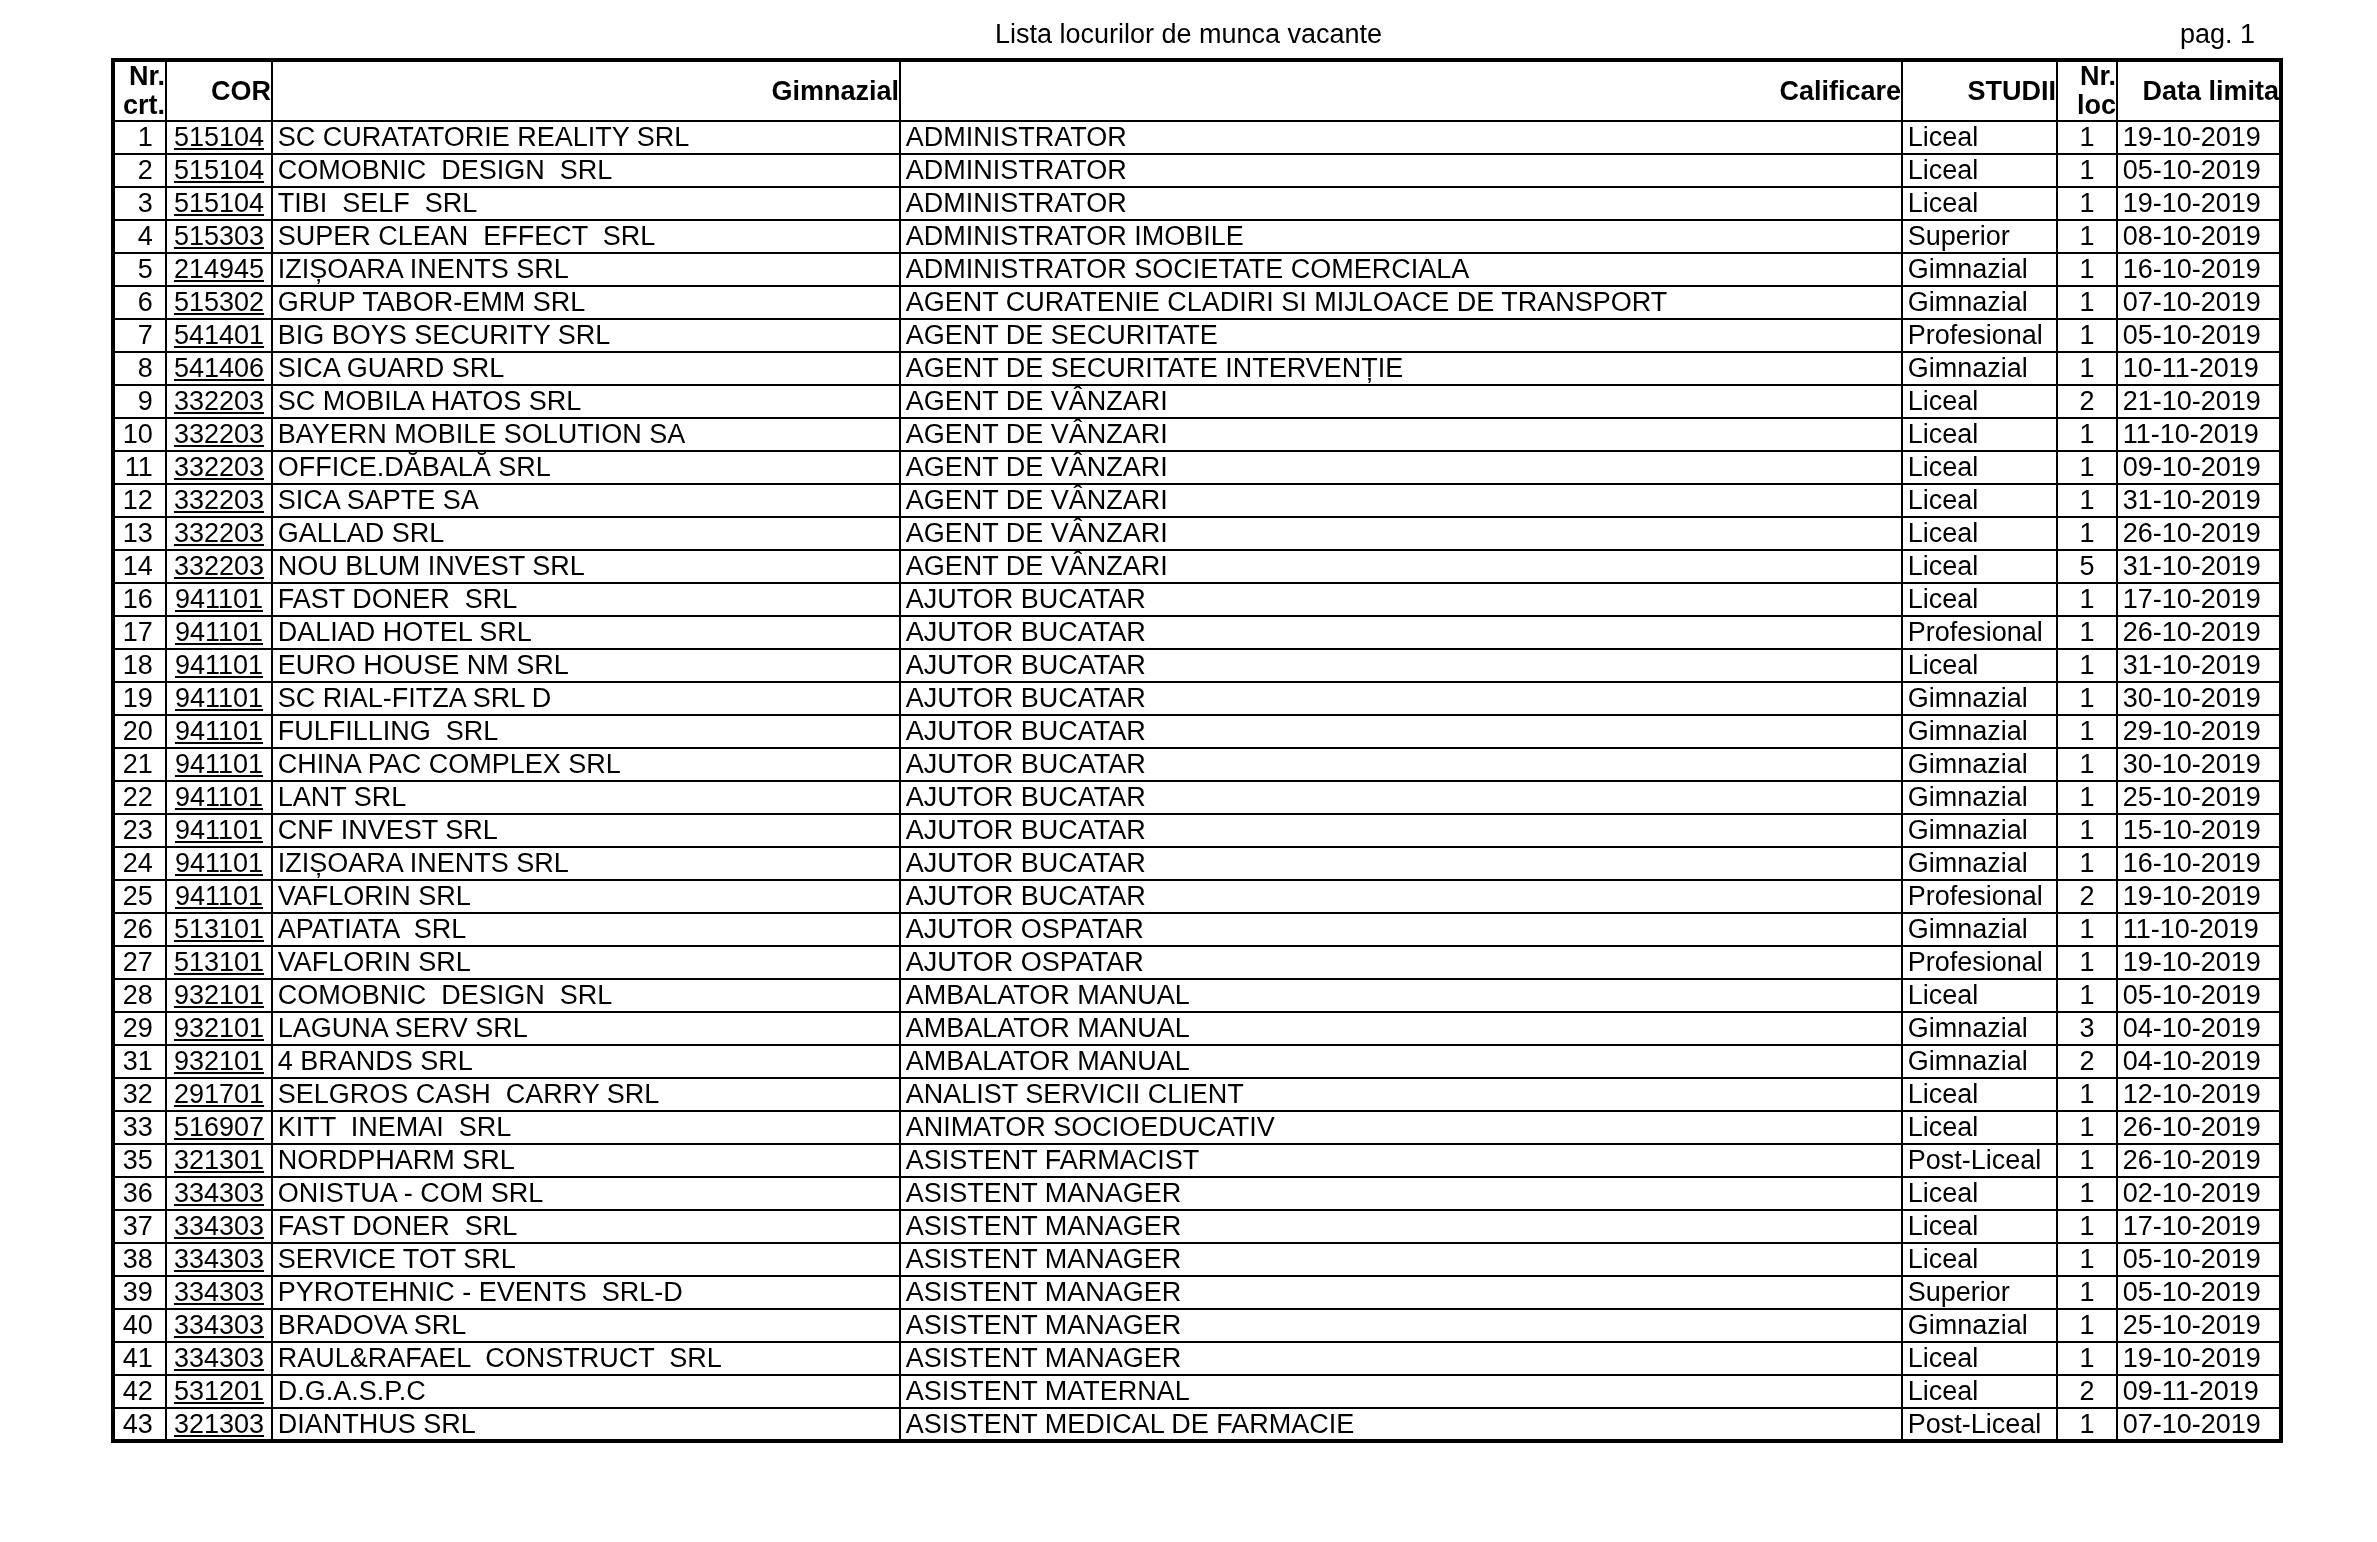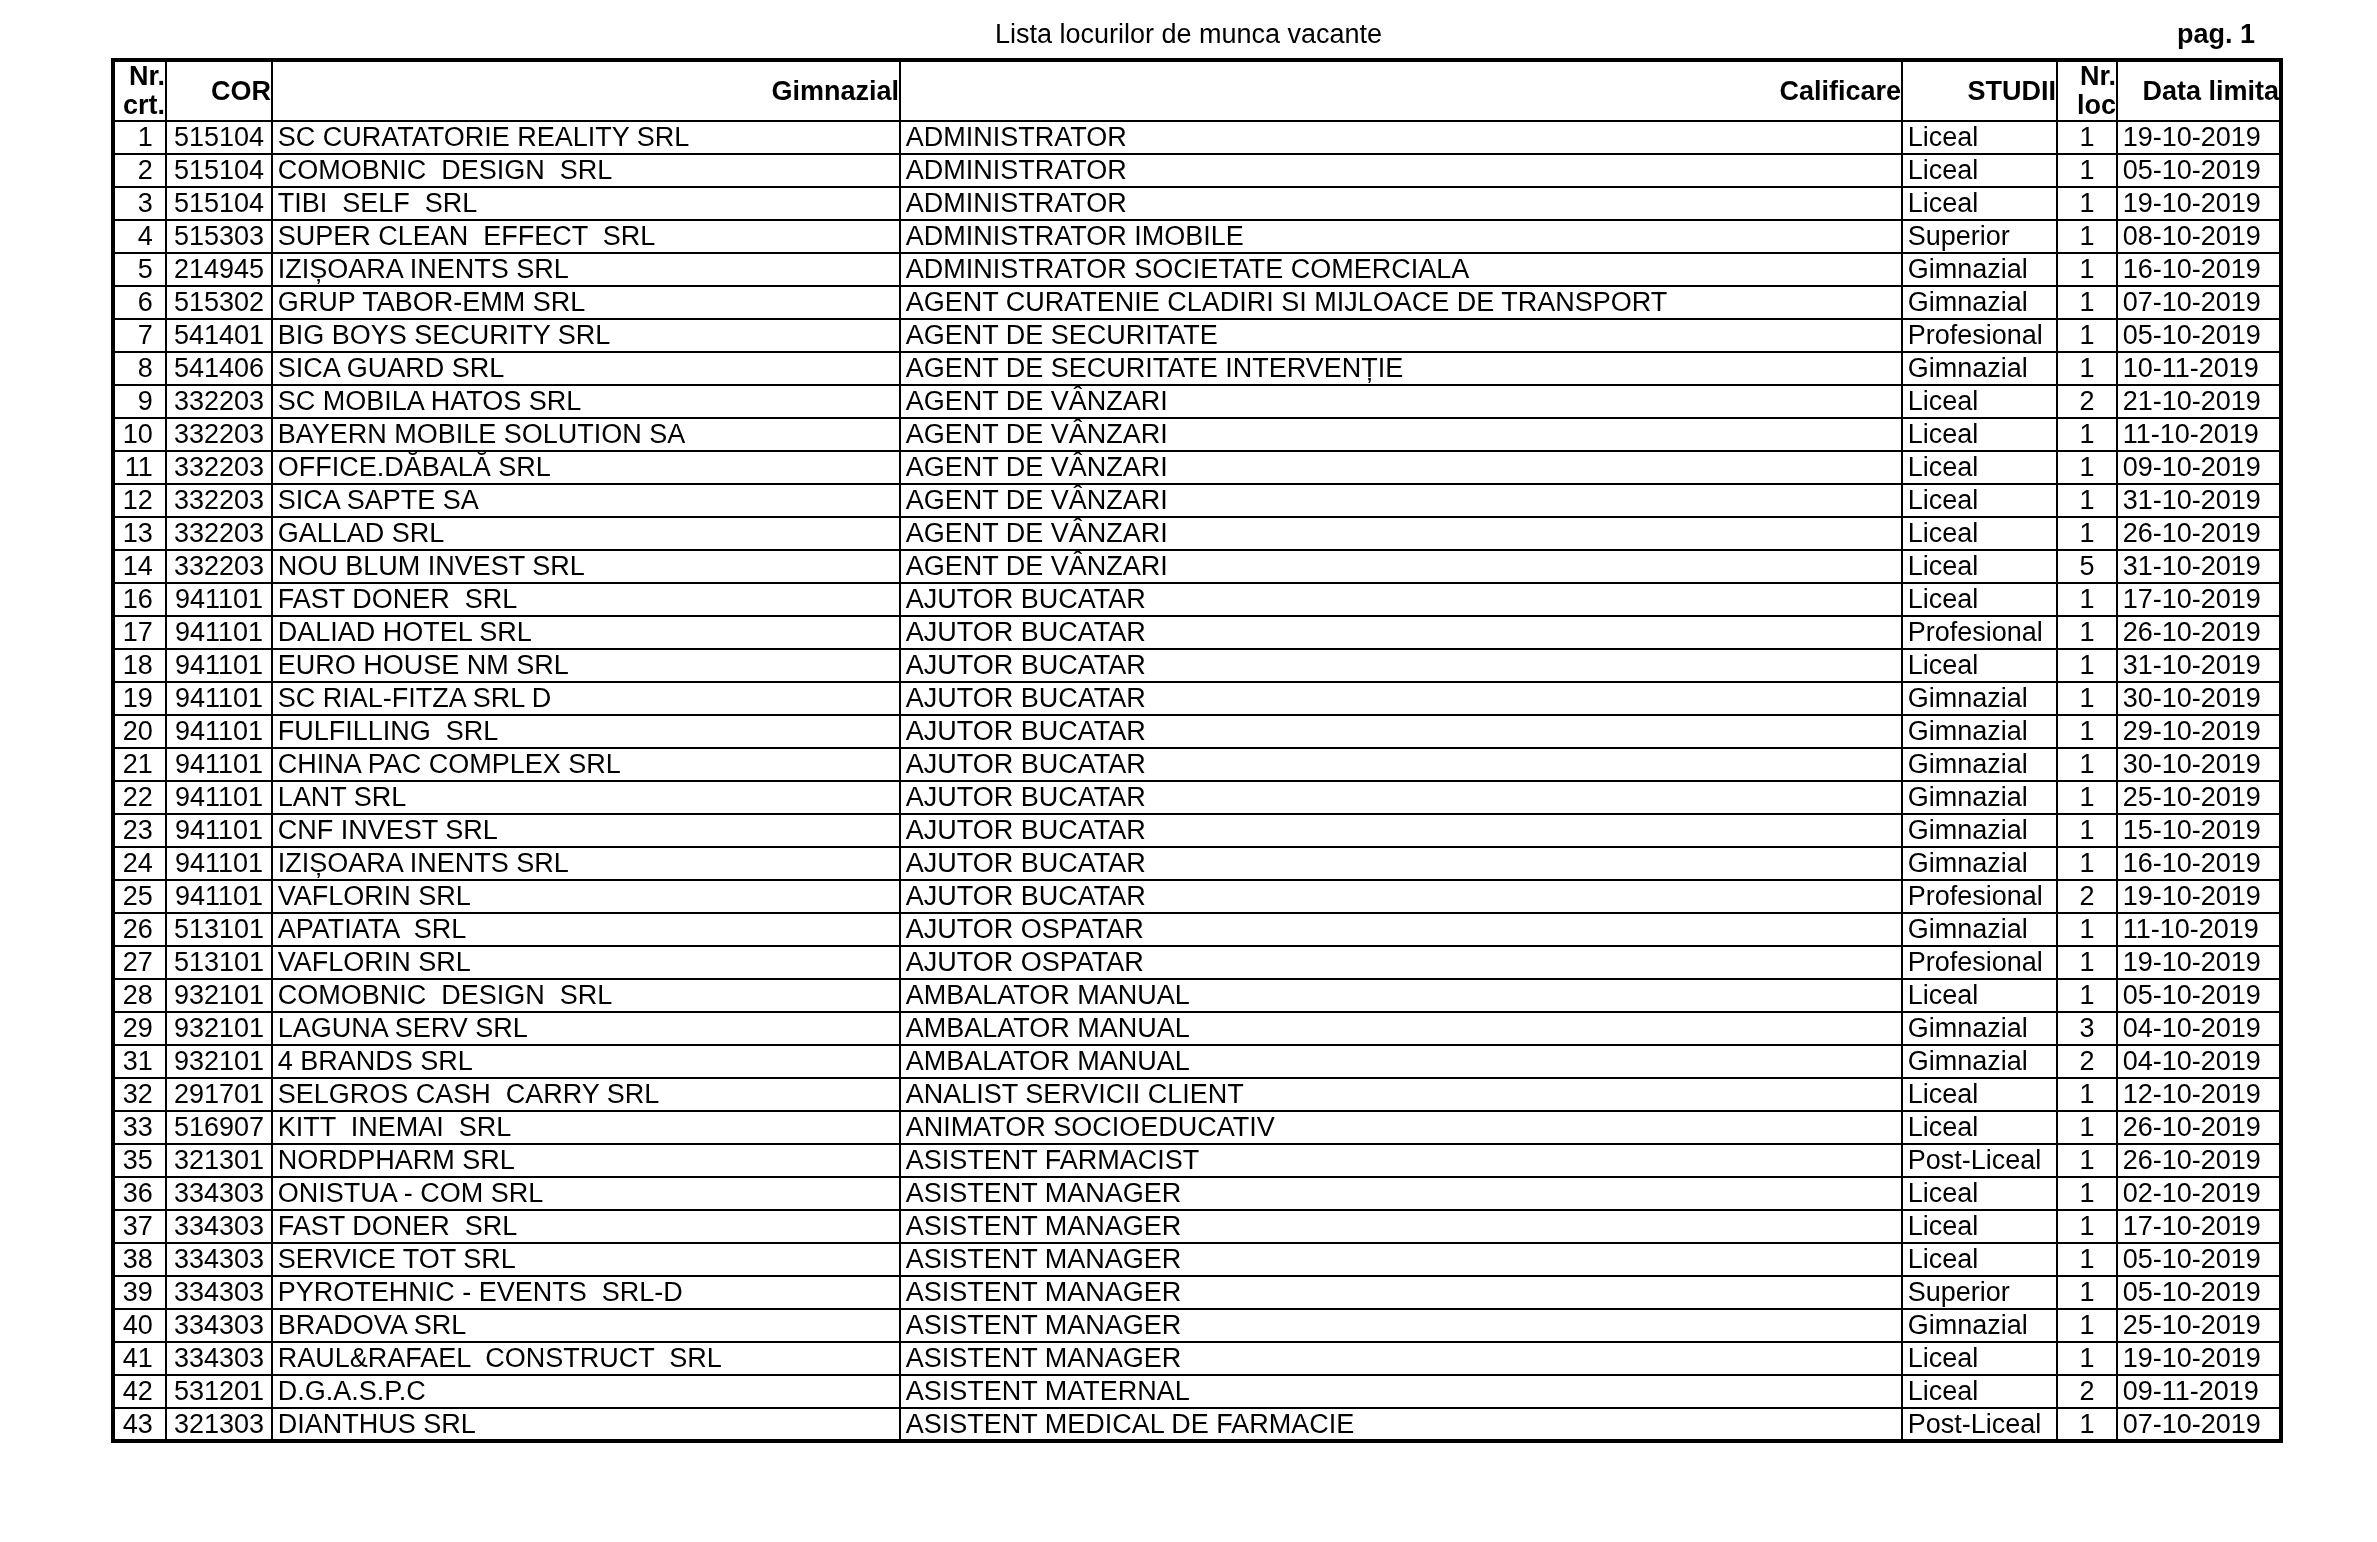--- a/index.html
+++ b/index.html
@@ -29,21 +29,21 @@
     line-height: 38px;
     font-weight: 400;
     white-space: pre;
   }
   .page-num {
     position: absolute;
     top: 0;
     right: 122px;
     font-size: 27px;
     line-height: 38px;
-    font-weight: 700;
+    font-weight: 400;
     white-space: pre;
   }
   table.vac {
     position: absolute;
     left: 111px;
     top: 43px;
     width: 2169px;
     border-collapse: collapse;
     table-layout: fixed;
     border: 4.1px solid #000000;
@@ -64,21 +64,21 @@
   }
   tbody tr { height: 33px; }
   tbody td {
     font-size: 27px;
     line-height: 1;
     vertical-align: middle;
     white-space: pre;
     padding: 0 0 0 4.7px;
   }
   td.c-nr  { text-align: right; padding: 0 12.2px 0 0; }
-  td.c-cor { text-align: center; padding: 0; }
+  td.c-cor { text-align: center; padding: 0; text-decoration: underline; }
   td.c-loc { text-align: center; padding: 0; }
   td.c-angajator, td.c-calificare, td.c-studii, td.c-data_limita { text-align: left; }
 </style>
 </head>
 <body>
 
 <div class="page">
 
   <div class="doc-title">Lista locurilor de munca vacante</div>
 

